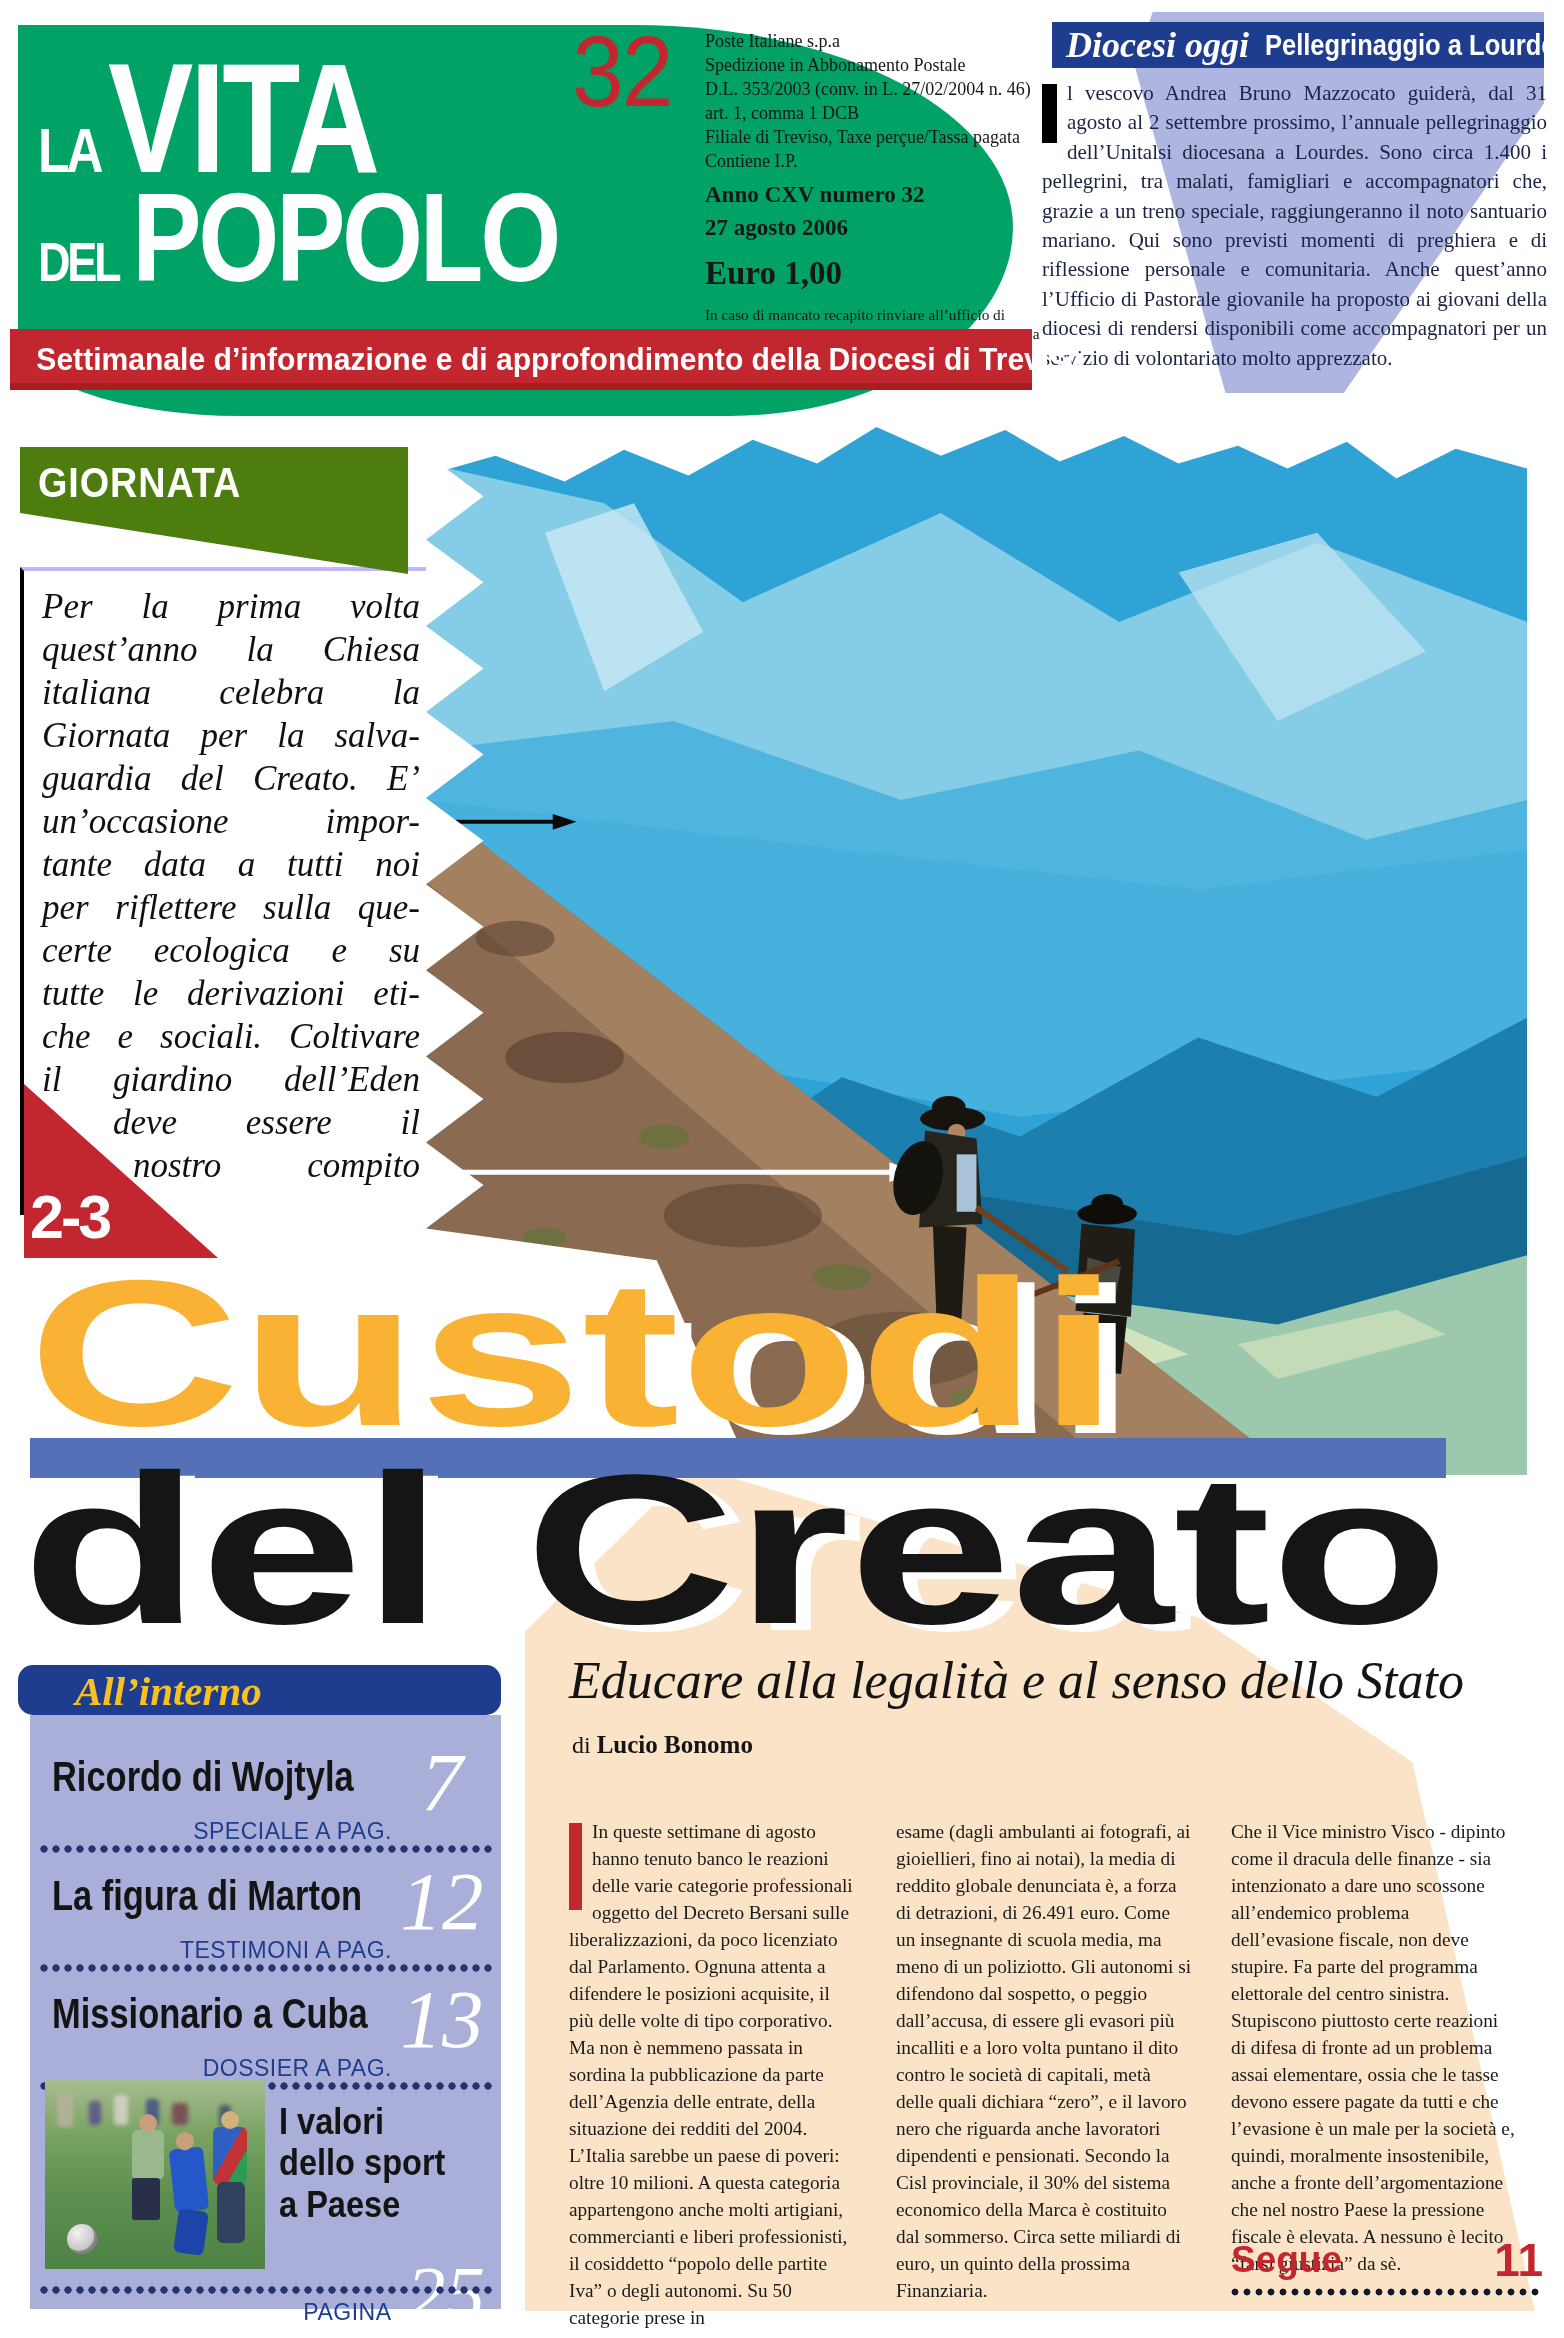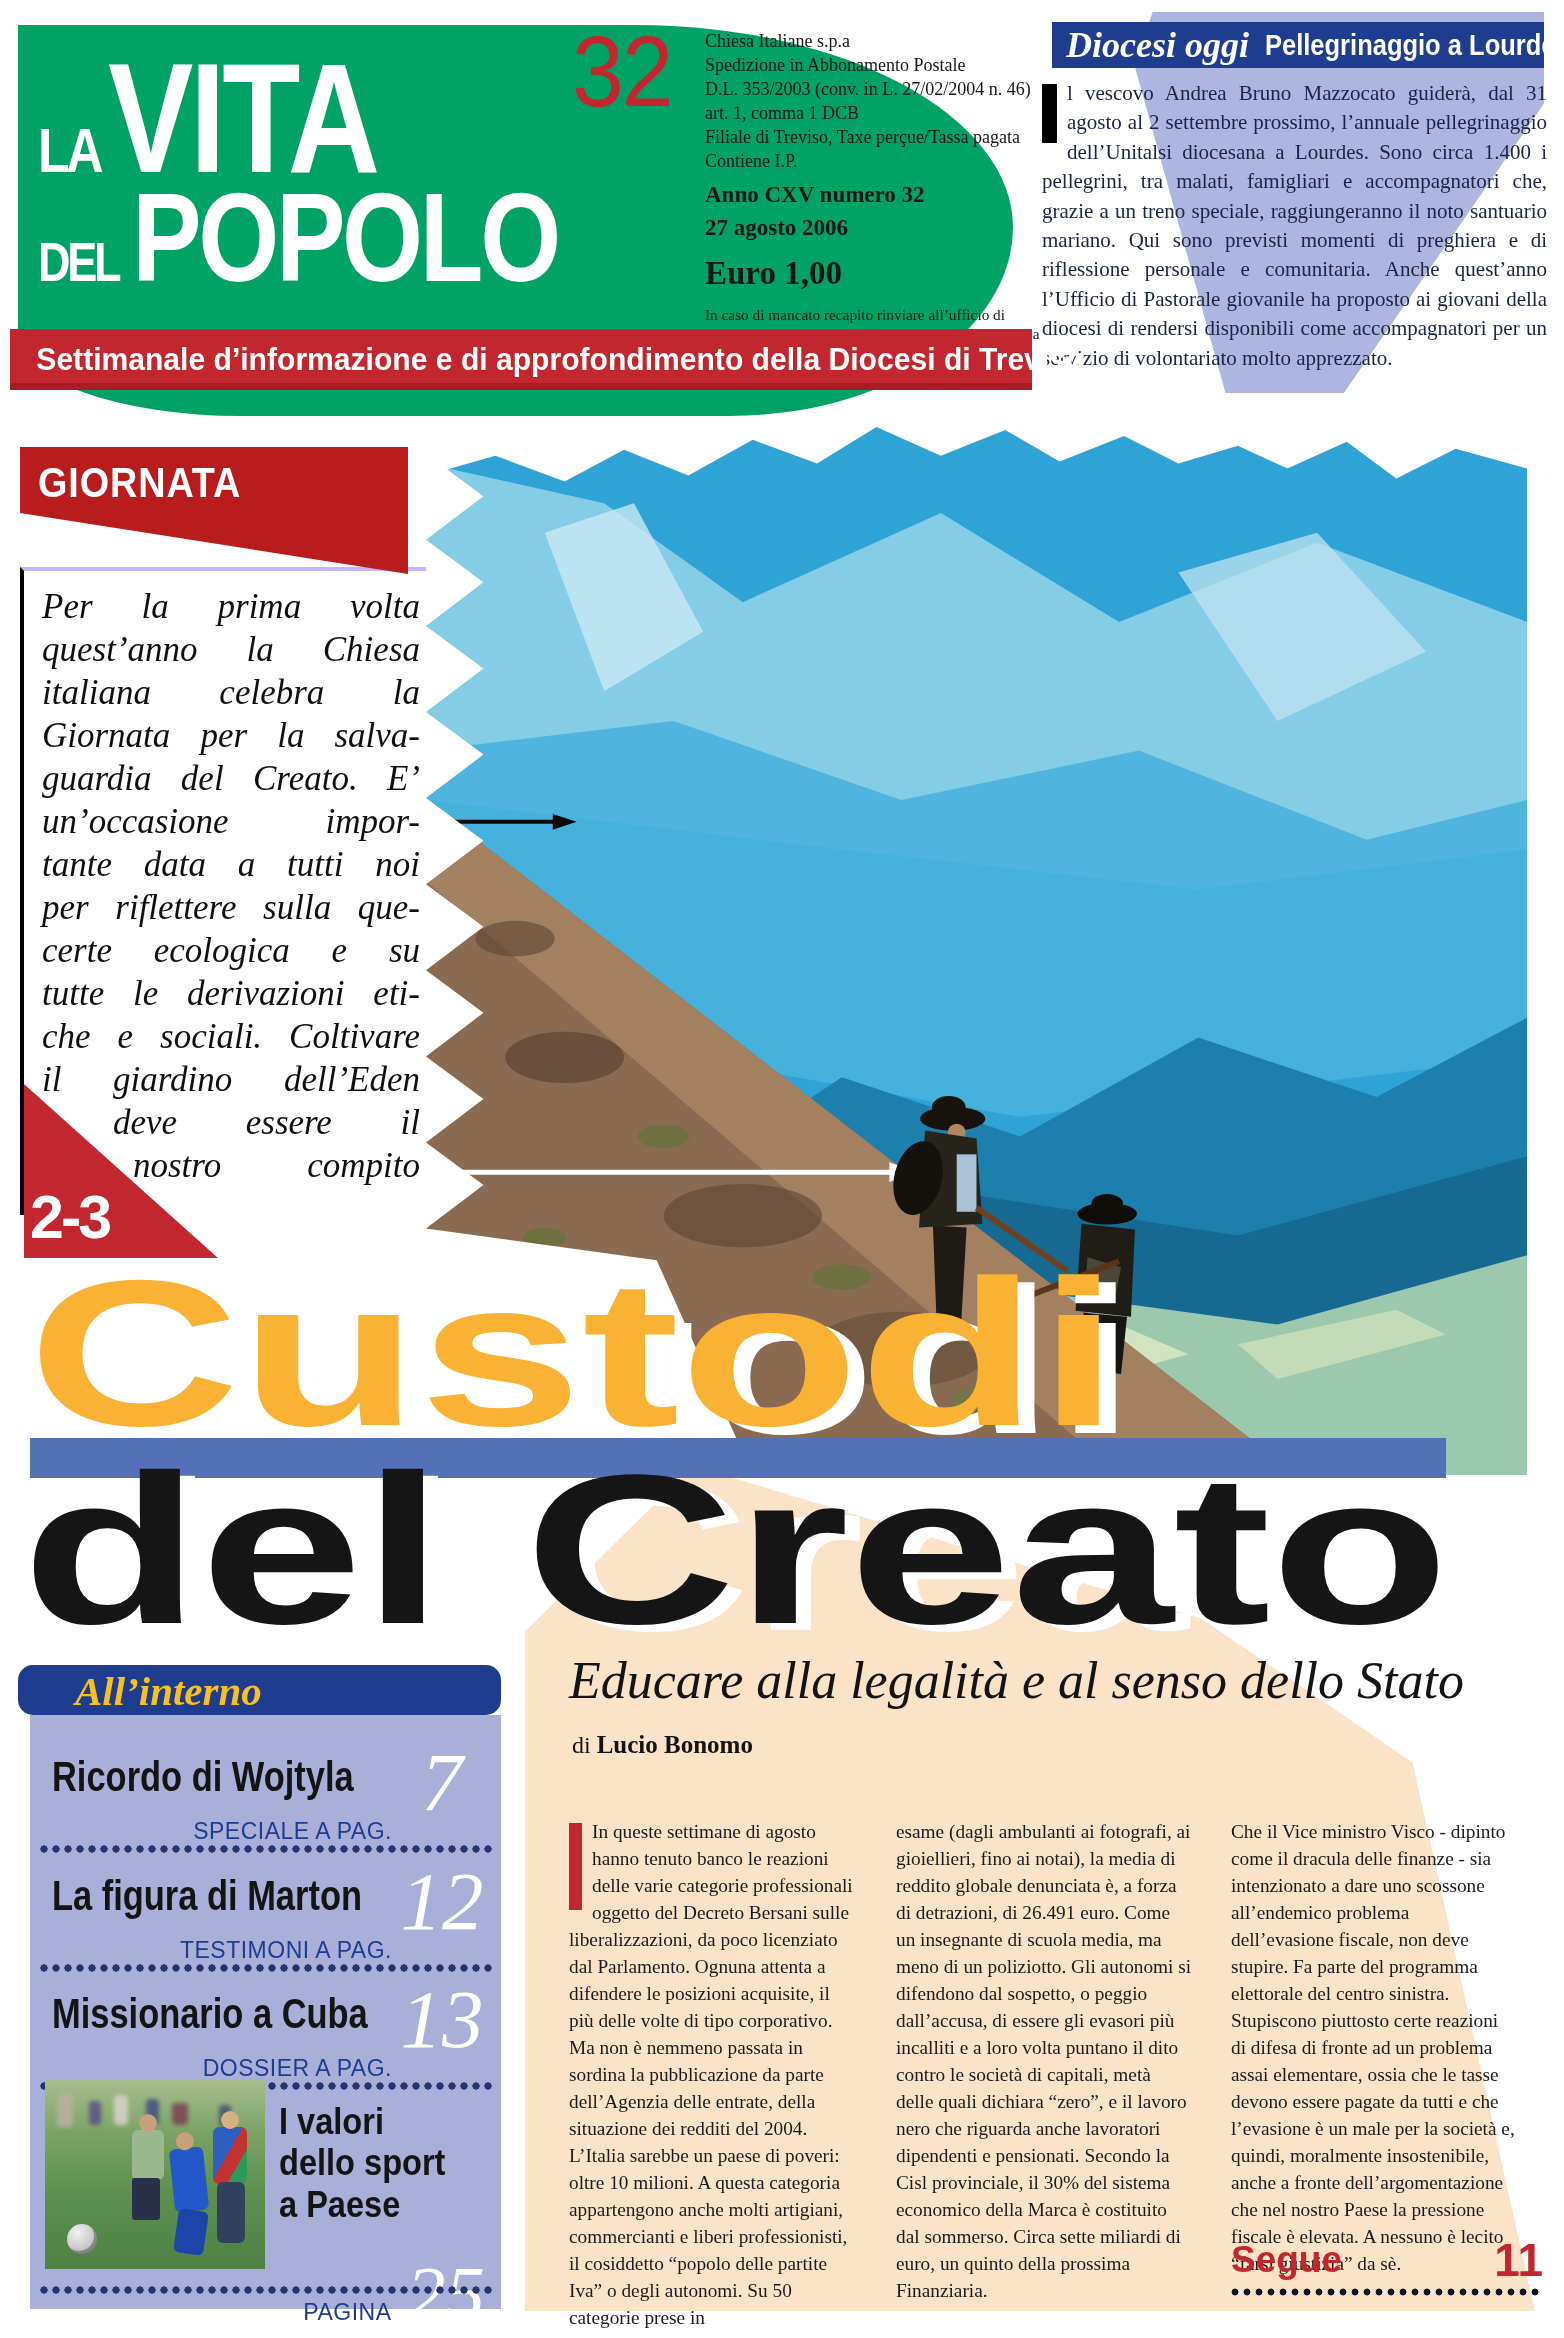--- a/index.html
+++ b/index.html
@@ -33,21 +33,21 @@
     clip-path:polygon(14% 0,100% 0,100% 24%,56% 100%,30% 100%,10% 14%);}
   .diocesi-bar{position:absolute;left:1052px;top:22px;width:492px;height:46px;background:#1f3d8f;z-index:2;
     display:flex;align-items:center;gap:16px;padding-left:14px;white-space:nowrap;}
   .diocesi-kicker{color:#fff;font-family:"Liberation Serif",serif;font-style:italic;font-weight:bold;font-size:36px;}
   .diocesi-title{color:#fff;font-weight:bold;font-size:30px;display:inline-block;transform:scaleX(.85);transform-origin:left center;}
   .diocesi-body{position:absolute;left:1042px;top:79px;width:505px;z-index:2;
     font-family:"Liberation Serif",serif;font-size:21px;line-height:1.4;text-align:justify;color:#1c2444;}
   .dropcap-block{float:left;width:15px;height:59px;background:#000;margin:5px 10px 0 0;}
 
   
-  .giornata-label{position:absolute;left:20px;top:447px;width:388px;height:127px;background:#b91c1c;z-index:2;
+  .giornata-label{position:absolute;left:20px;top:447px;width:388px;height:127px;background:#4d7c0f;z-index:2;
     clip-path:polygon(0 0,100% 0,100% 100%,0 52%);}
   .giornata-label span{position:absolute;left:18px;top:12px;color:#fff;font-weight:bold;font-size:42px;letter-spacing:1px;
     display:inline-block;transform:scaleX(.9);transform-origin:left top;}
   .intro-box{position:absolute;left:20px;top:567px;width:406px;height:648px;z-index:1;
     border-top:4px solid #c4b5fd;border-left:4px solid #000;padding:14px 6px 0 18px;
     font-family:"Liberation Serif",serif;font-style:italic;font-size:35px;color:#101010;}
   .intro-line{line-height:43px;text-align:justify;text-align-last:justify;white-space:nowrap;}
   .intro-line.ind1{padding-left:71px;}
   .intro-line.ind2{padding-left:91px;}
   .page-ref-triangle{position:absolute;left:24px;top:1084px;width:194px;height:174px;background:#c2262e;z-index:3;
@@ -118,21 +118,21 @@
 <div id="page">
 
   <div class="green-blob"></div>
   <div class="logo-text">
     <div class="logo-row"><span class="logo-sm1">LA</span><span class="logo-big1">VITA</span></div>
     <div class="logo-row logo-row2"><span class="logo-sm2">DEL</span><span class="logo-big2">POPOLO</span></div>
   </div>
   <div class="issue-number">32</div>
 
   <div class="postal-block">
-    <div>Chiesa Italiane s.p.a</div>
+    <div>Poste Italiane s.p.a</div>
     <div>Spedizione in Abbonamento Postale</div>
     <div>D.L. 353/2003 (conv. in L. 27/02/2004 n. 46)</div>
     <div>art. 1, comma 1 DCB</div>
     <div>Filiale di Treviso, Taxe perçue/Tassa pagata</div>
     <div>Contiene I.P.</div>
     <div class="anno">Anno CXV numero 32</div>
     <div class="anno">27 agosto 2006</div>
     <div class="price">Euro 1,00</div>
     <div class="recapito">In caso di mancato recapito rinviare all’ufficio di Treviso. Il mittente si impegna a corrispondere la tassa dovuta.</div>
   </div>

